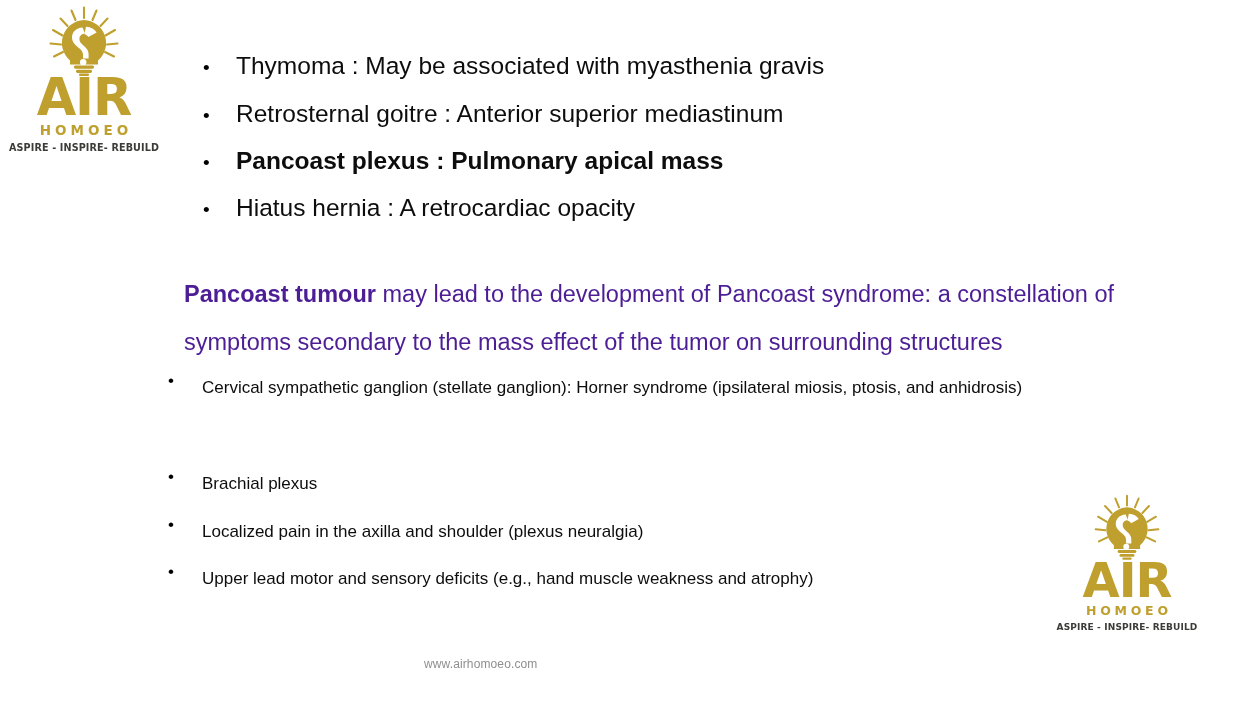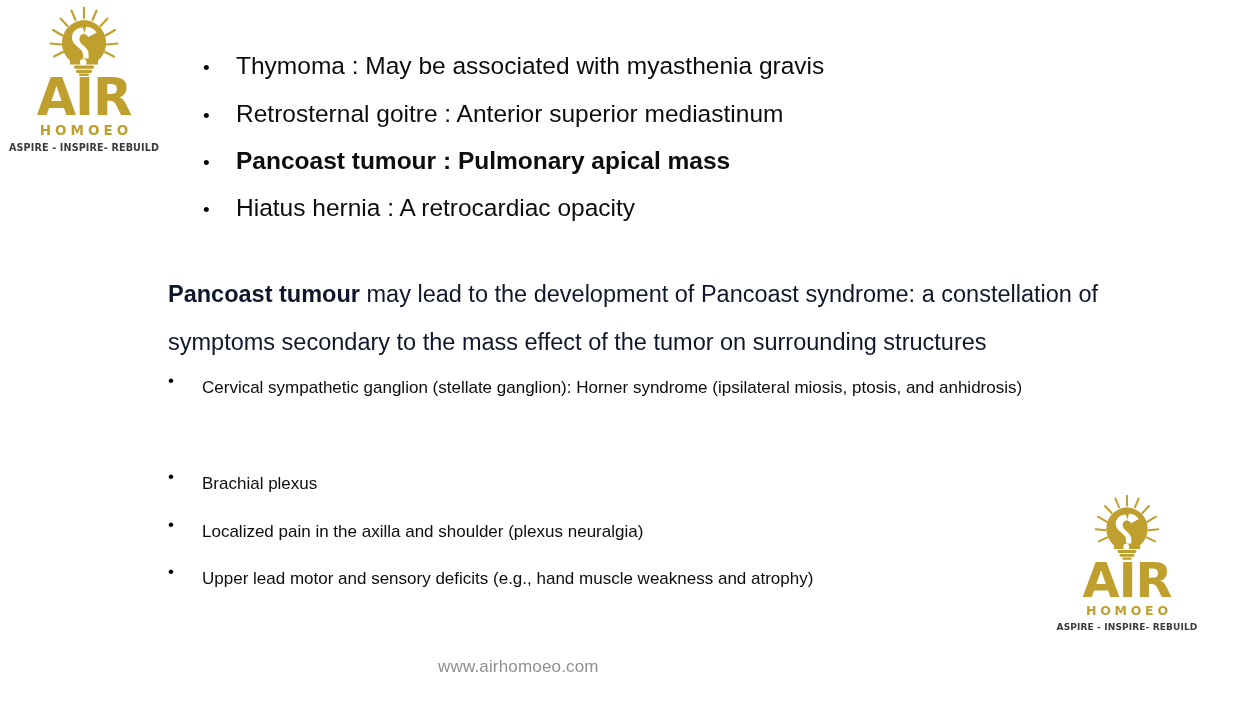--- a/index.html
+++ b/index.html
@@ -104,25 +104,25 @@
   .list-top .bullet-text {
     font-size: 24.5px;
     line-height: 1.15;
     text-align: right;
   }
   .list-top .bullet-text.bold { font-weight: 700; }
 
   
   .para {
     position: absolute;
-    left: 168px;
+    left: 184px;
     width: 960px;
     font-size: 23.5px;
     line-height: 48px;
-    color: #0f172a;
+    color: #4c1d95;
   }
   .para b { font-weight: 700; }
 
   
   .list-low .bullet-row {
     left: 168px;
     width: 970px;
     align-items: flex-start;
   }
   .list-low .bullet-dot {
@@ -132,23 +132,23 @@
   }
   .list-low .bullet-text {
     font-size: 17px;
     line-height: 48px;
     white-space: normal;
     width: 930px;
   }
 
   .footer-url {
     position: absolute;
-    left: 438px;
+    left: 424px;
     top: 657px;
-    font-size: 17px;
+    font-size: 12px;
     color: #8f8f8f;
     letter-spacing: 0.01em;
   }
 </style>
 </head>
 <body>
 
 <div id="slide">
 
   <div class="logo logo-top-left">
@@ -187,21 +187,21 @@
       <div class="bullet-row" style="top:52px">
         <span class="bullet-dot">•</span>
         <span class="bullet-text">Thymoma : May be associated with myasthenia gravis</span>
       </div>
       <div class="bullet-row" style="top:100px">
         <span class="bullet-dot">•</span>
         <span class="bullet-text">Retrosternal goitre : Anterior superior mediastinum</span>
       </div>
       <div class="bullet-row" style="top:147px">
         <span class="bullet-dot">•</span>
-        <span class="bullet-text bold">Pancoast tumour : Pulmonary apical mass</span>
+        <span class="bullet-text bold">Pancoast plexus : Pulmonary apical mass</span>
       </div>
       <div class="bullet-row" style="top:194px">
         <span class="bullet-dot">•</span>
         <span class="bullet-text">Hiatus hernia : A retrocardiac opacity</span>
       </div>
     </div>
 
     <div class="para" style="top:270px">
       <b>Pancoast tumour</b><span> may lead to the development of Pancoast syndrome: a constellation of symptoms secondary to the mass effect of the tumor on surrounding structures</span>
     </div>

